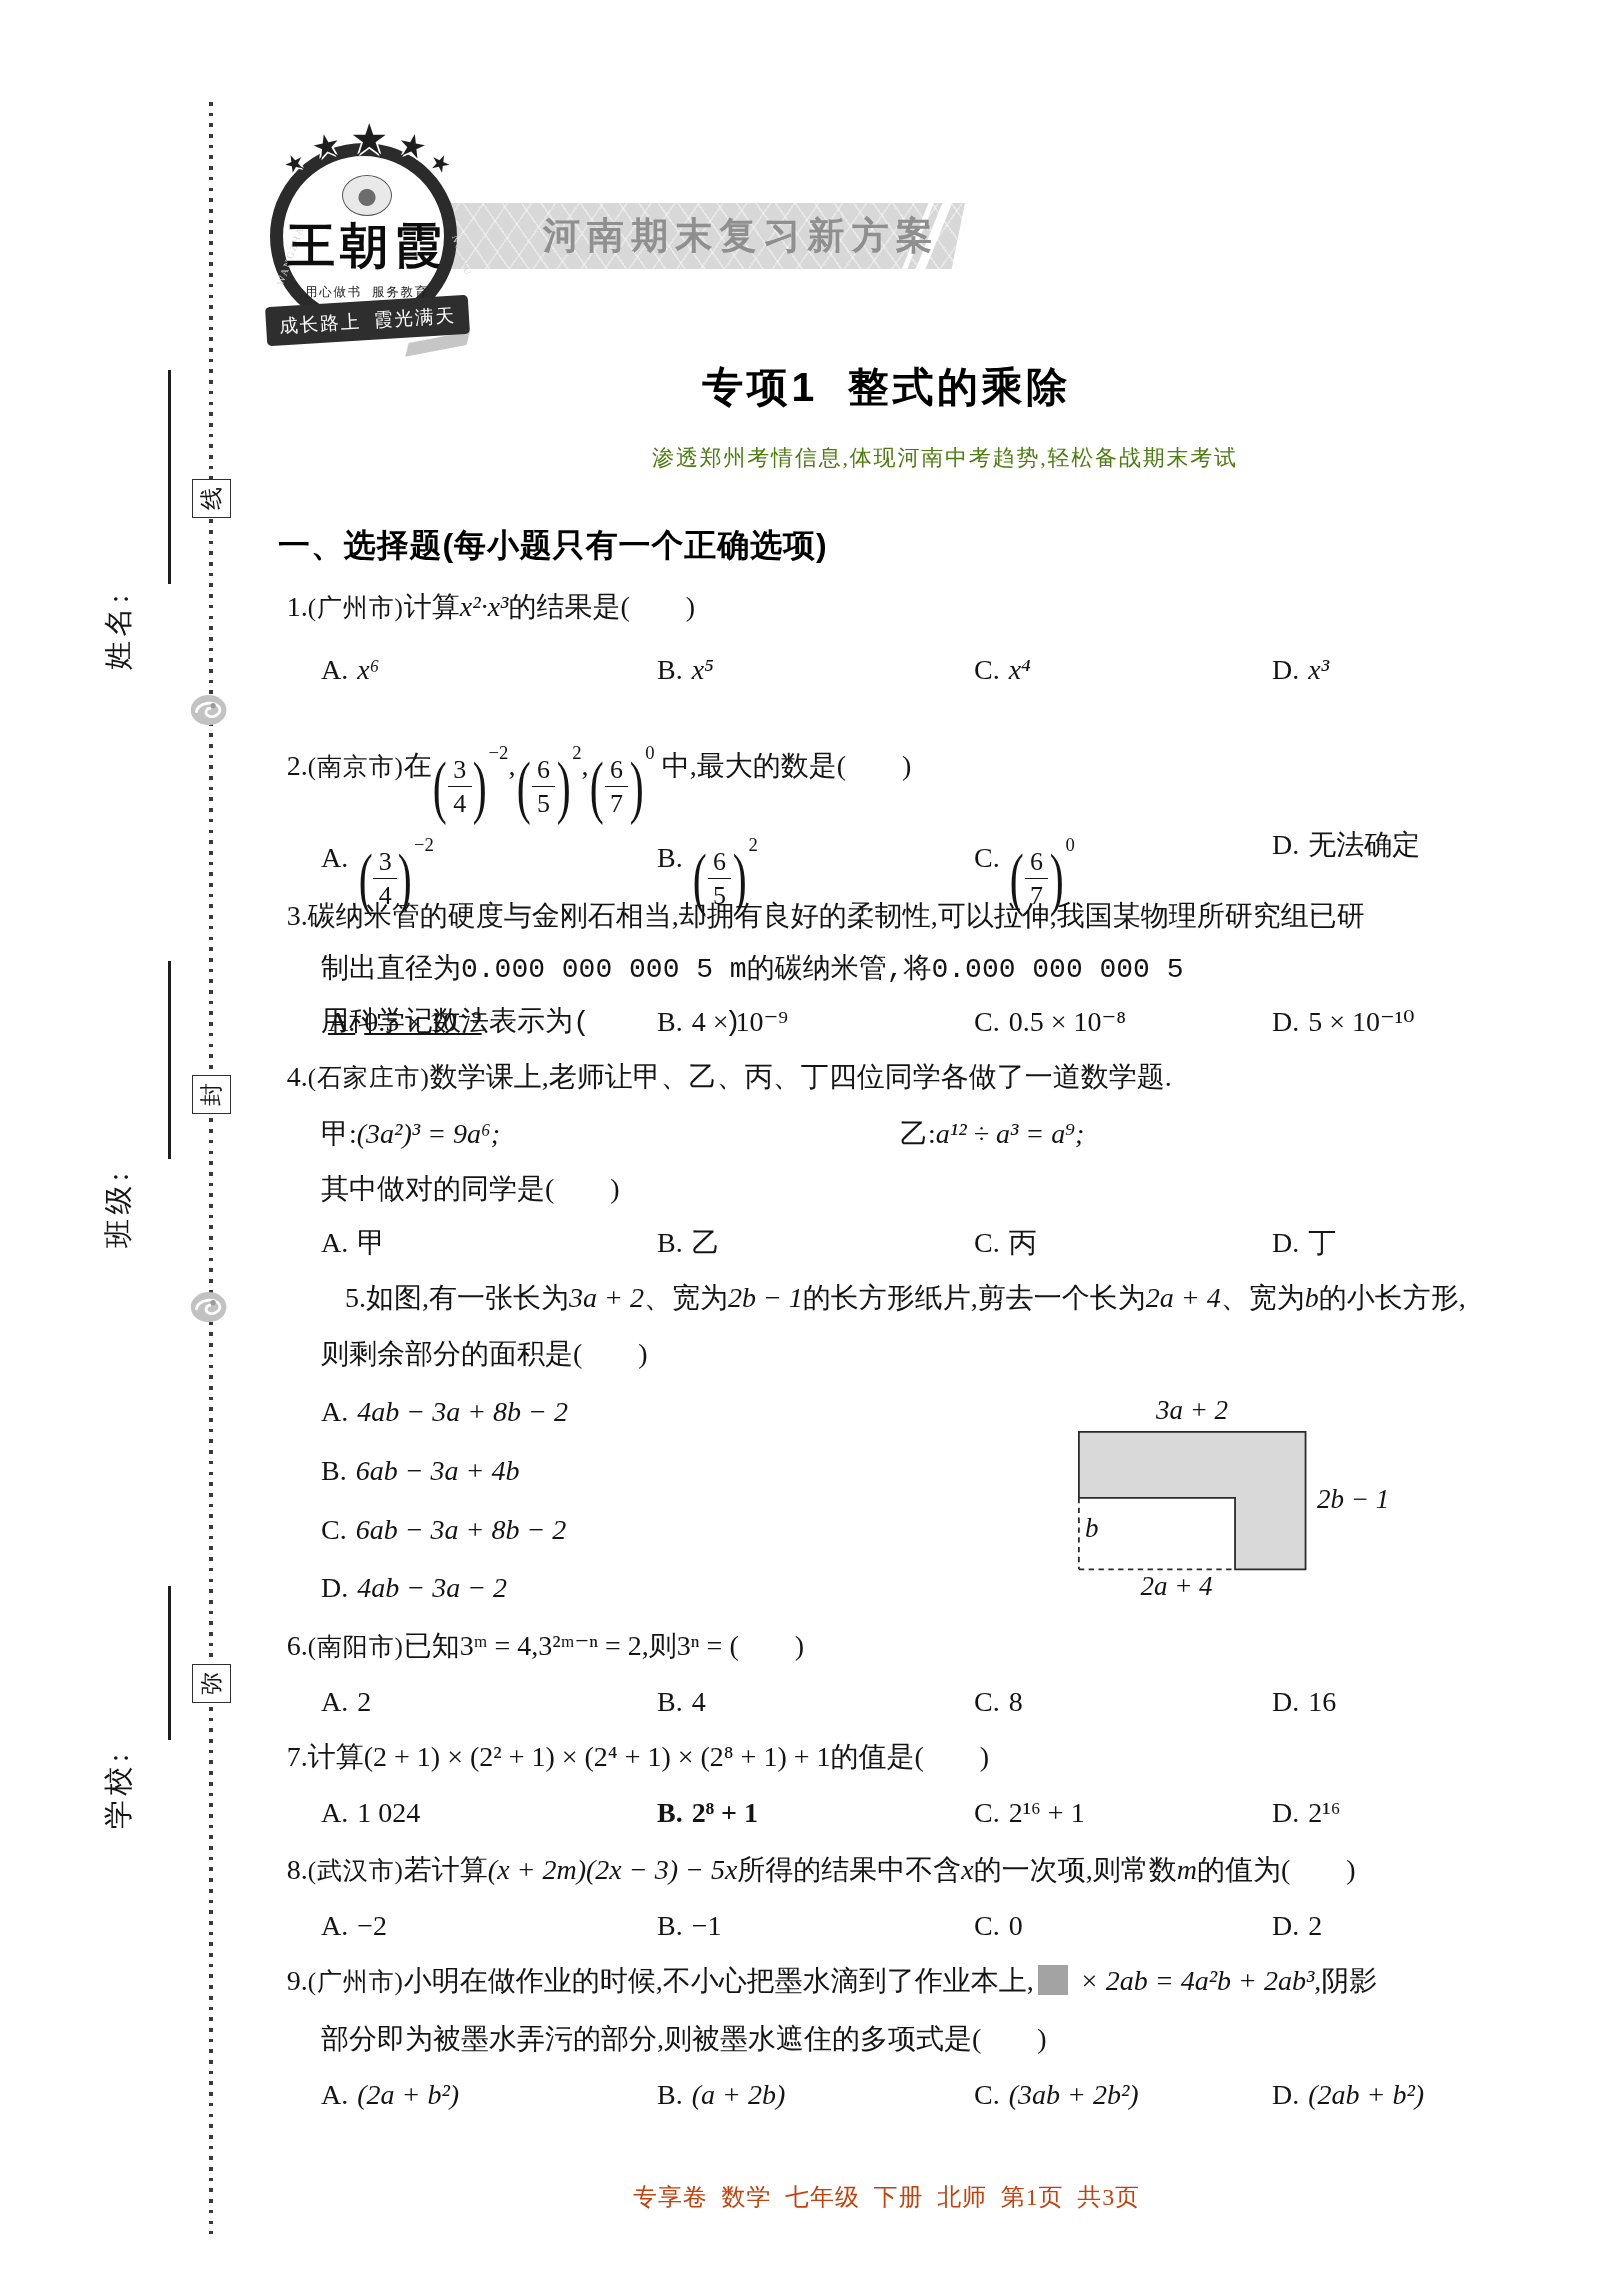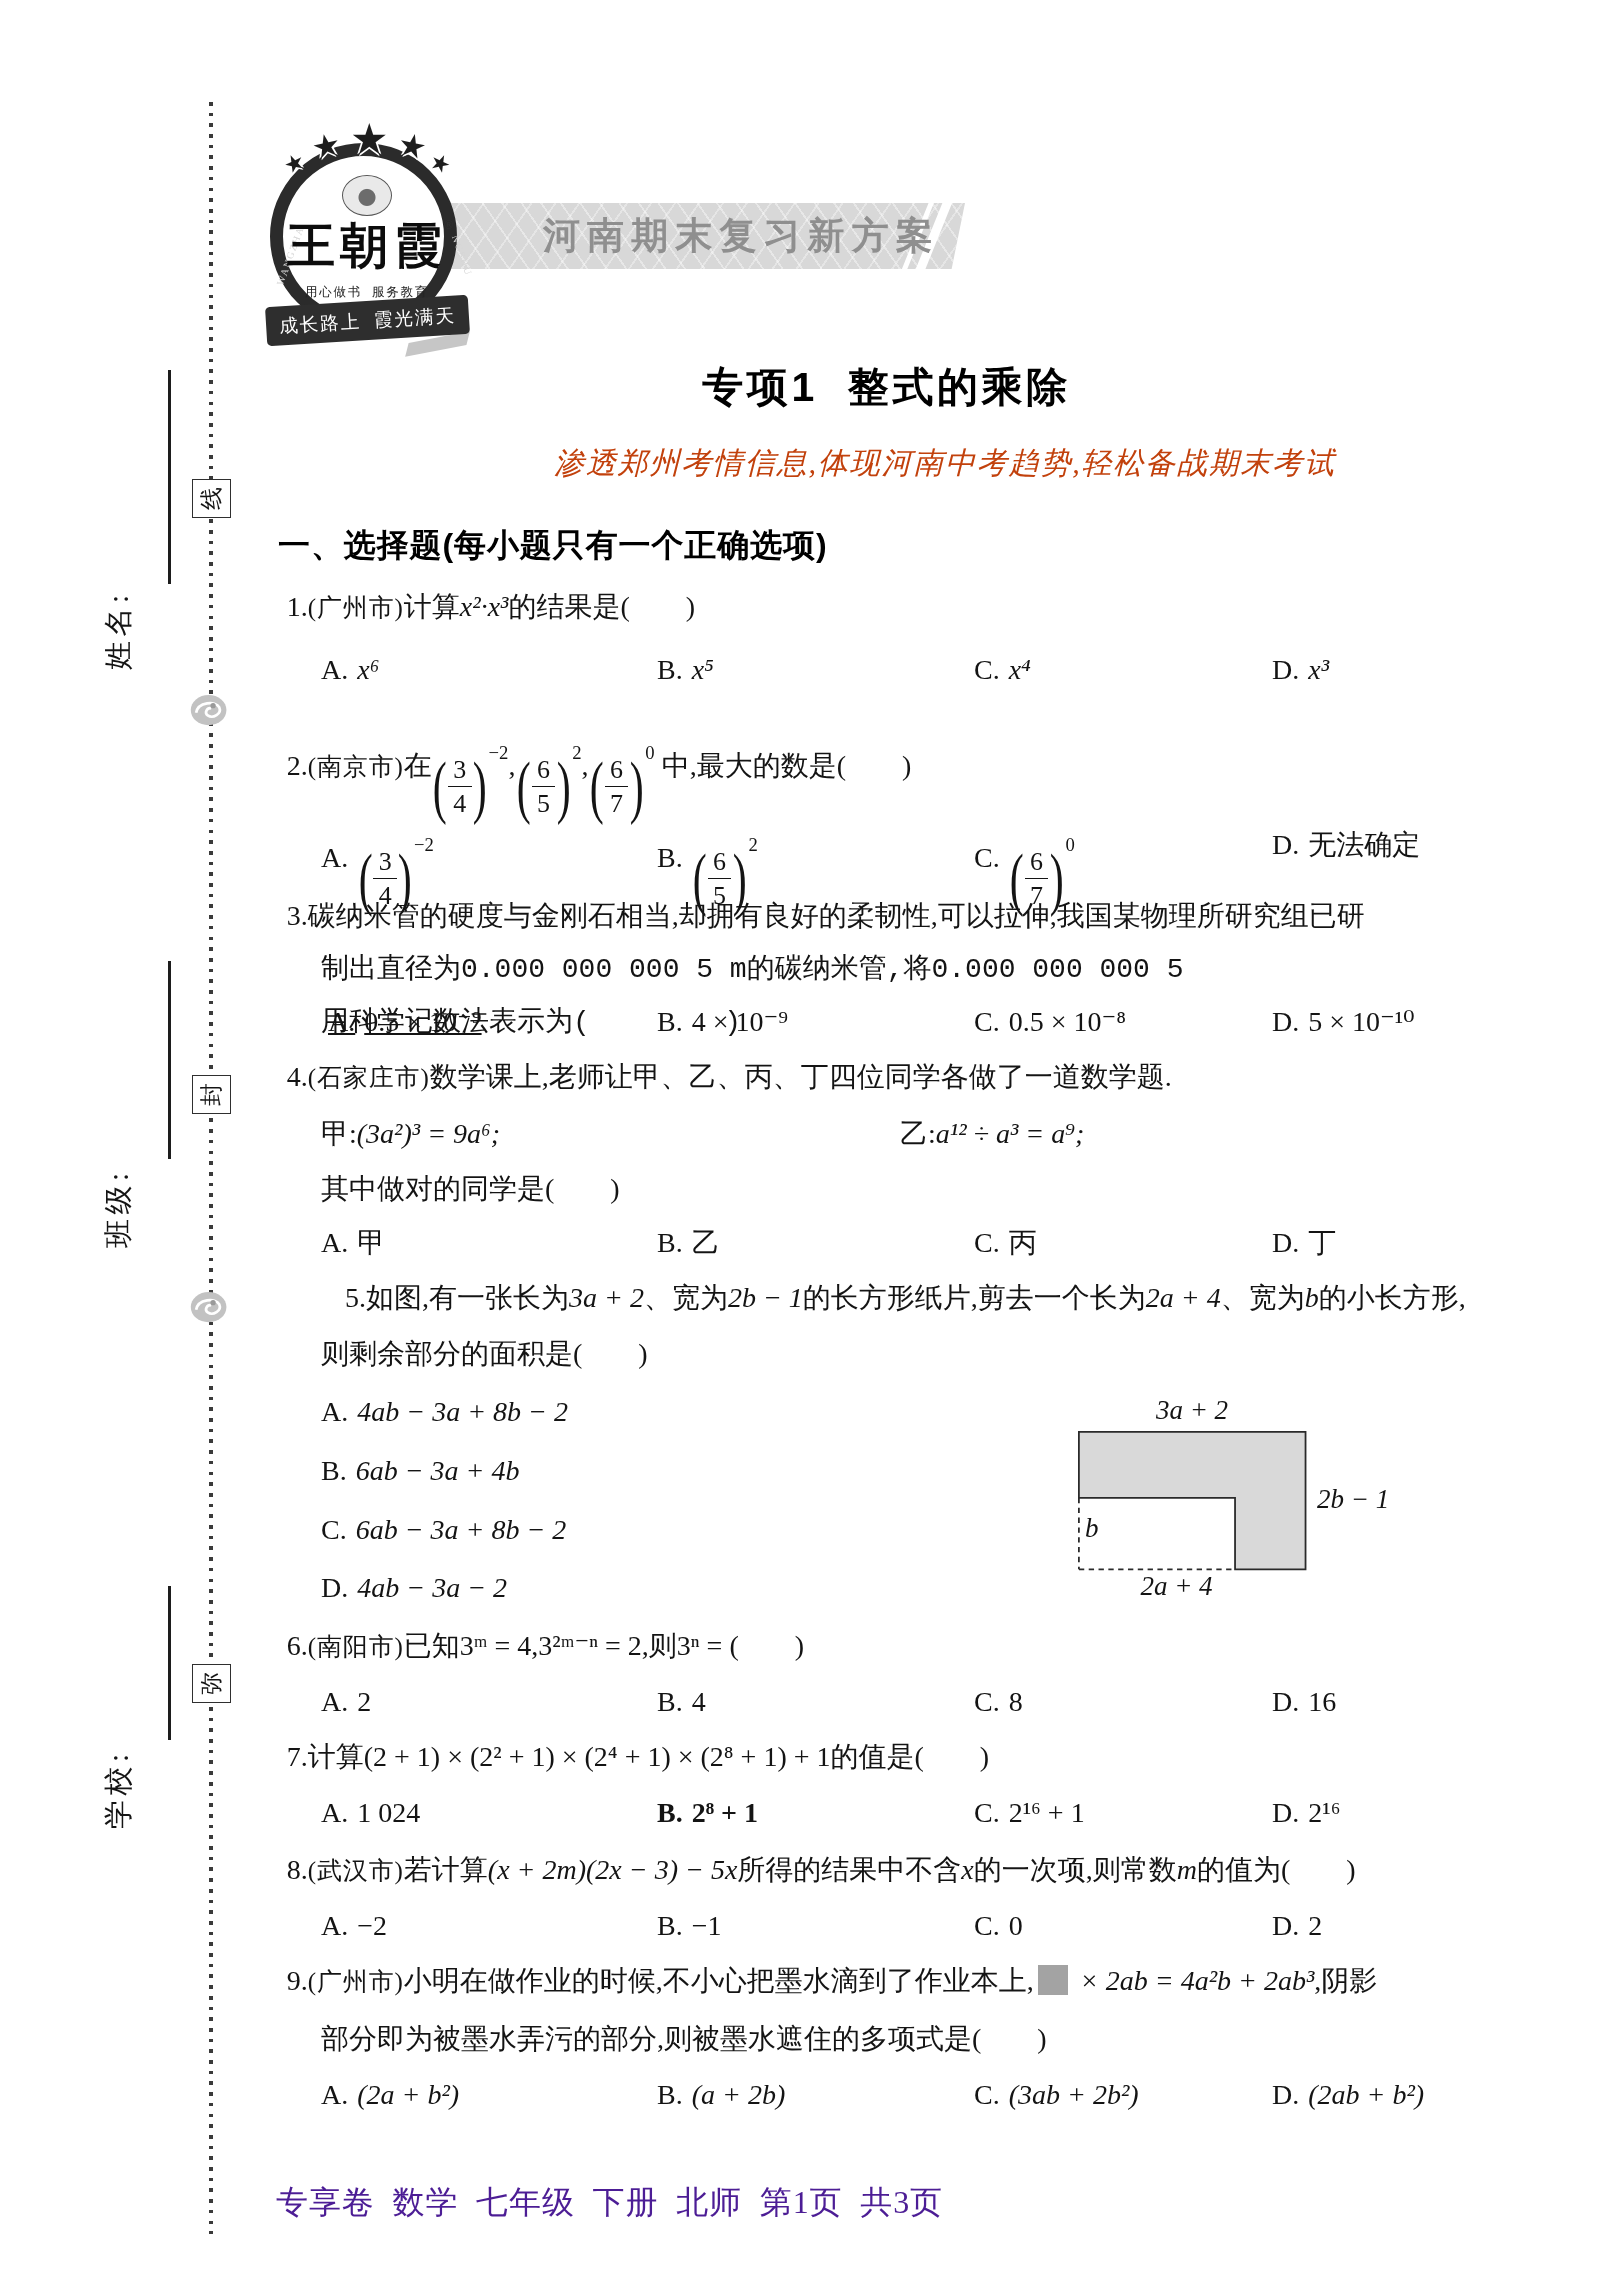--- a/index.html
+++ b/index.html
@@ -59,21 +59,21 @@
           transform:rotate(-3.5deg);display:flex;align-items:center;justify-content:center;z-index:3;}
   .ribbon-text{color:#fff;font-size:18.7px;letter-spacing:1.8px;white-space:pre;}
   .ribbon-tail{position:absolute;left:159px;top:212px;width:57px;height:14.3px;background:#c6c6c6;
                transform:skewX(-25deg) rotate(-12deg);z-index:2;}
 
   
   .title{position:absolute;left:276px;top:360px;width:1221px;text-align:center;
          font-family:"Liberation Sans","DejaVu Sans",sans-serif;font-weight:700;
          font-size:41px;letter-spacing:3.6px;color:#000;white-space:pre;}
   .subtitle{position:absolute;left:321px;top:443px;width:1248px;text-align:center;
-            font-size:30px;letter-spacing:1.8px;color:#c2410c;white-space:pre;font-style:italic;}
+            font-size:22px;letter-spacing:1.8px;color:#4d7c0f;white-space:pre;}
   .section-heading{position:absolute;left:278px;top:524px;
             font-family:"Liberation Sans","DejaVu Sans",sans-serif;font-weight:700;
             font-size:32px;letter-spacing:0.9px;color:#000;}
 
   
   .content{position:absolute;left:276px;top:570px;width:1248px;padding-top:7.1px;font-size:28px;}
   .q-line{position:relative;}
   .q-line.first{padding-left:10.7px;}
   .q-line.ind{padding-left:45px;}
   .r{white-space:pre;}
@@ -96,22 +96,22 @@
   .fexp{display:inline-block;font-size:18.7px;vertical-align:34px;margin-left:0.9px;}
 
   
   .figure{position:absolute;left:1078px;top:1395px;width:374px;height:223px;font-size:27px;}
   .fig-top{position:absolute;left:0;top:0;width:228px;text-align:center;}
   .fig-svg{position:absolute;left:0;top:36px;}
   .fig-right{position:absolute;left:239px;top:89px;white-space:pre;}
   .fig-b{position:absolute;left:7.1px;top:118px;}
   .fig-bottom{position:absolute;left:27px;top:176px;width:143px;text-align:center;}
 
-  .footer{position:absolute;left:276px;top:2181px;width:1221px;text-align:left;font-size:32px;
-          color:#4c1d95;white-space:pre;letter-spacing:0.9px;}
+  .footer{position:absolute;left:276px;top:2181px;width:1221px;text-align:center;font-size:24px;
+          color:#c2410c;white-space:pre;letter-spacing:0.9px;}
 </style>
 </head>
 <body>
 
 <div class="page" id="page">
 
   <div class="dotline"></div>
   <div class="write-line" id="wl-name"></div>
   <div class="write-line" id="wl-class"></div>
   <div class="write-line" id="wl-school"></div>

